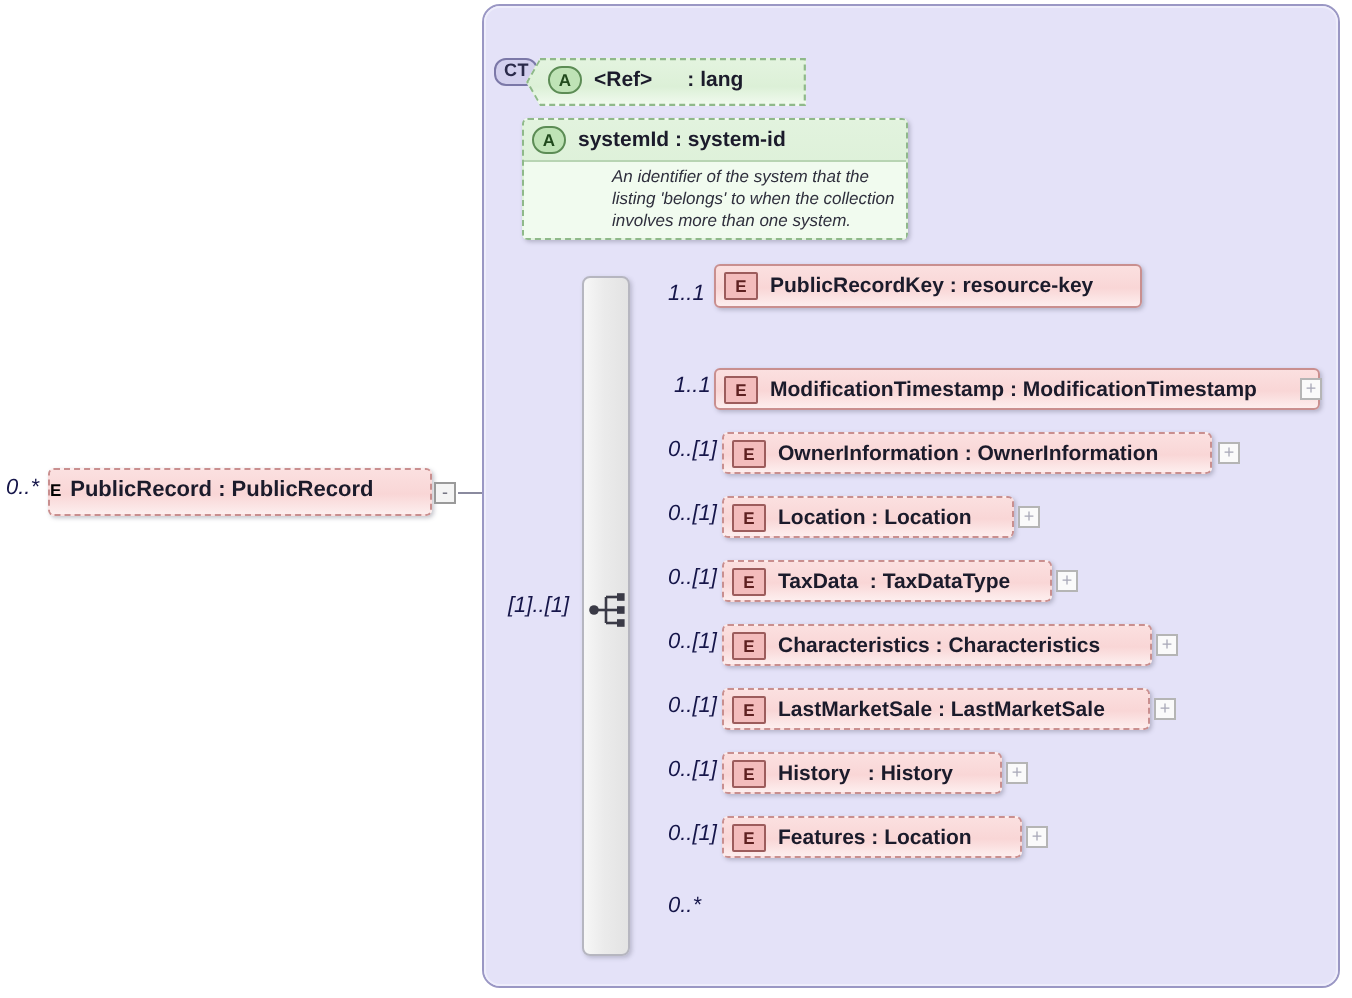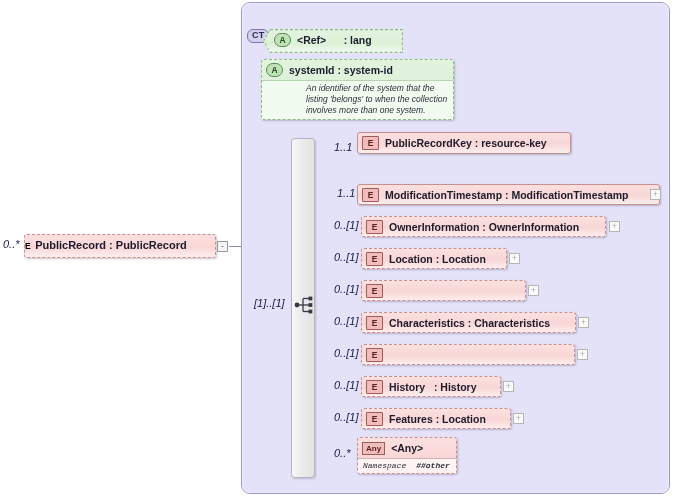--- a/index.html
+++ b/index.html
@@ -385,37 +385,39 @@
       <span class="badge">E</span>
       <span class="label">Location : Location</span>
     </div>
   </div>
   <div class="toggle faint" style="left:509px; top:253px;">+</div>
 
   <span class="occ" style="left:334px; top:283px;">0..[1]</span>
   <div class="node elem optional" style="left:361px; top:280px; width:165px; height:21px;">
     <div class="row">
       <span class="badge">E</span>
+      <span class="label">TaxData  : TaxDataType</span>
     </div>
   </div>
   <div class="toggle faint" style="left:528px; top:285px;">+</div>
 
   <span class="occ" style="left:334px; top:315px;">0..[1]</span>
   <div class="node elem optional" style="left:361px; top:312px; width:215px; height:21px;">
     <div class="row">
       <span class="badge">E</span>
       <span class="label">Characteristics : Characteristics</span>
     </div>
   </div>
   <div class="toggle faint" style="left:578px; top:317px;">+</div>
 
   <span class="occ" style="left:334px; top:347px;">0..[1]</span>
   <div class="node elem optional" style="left:361px; top:344px; width:214px; height:21px;">
     <div class="row">
       <span class="badge">E</span>
+      <span class="label">LastMarketSale : LastMarketSale</span>
     </div>
   </div>
   <div class="toggle faint" style="left:577px; top:349px;">+</div>
 
   <span class="occ" style="left:334px; top:379px;">0..[1]</span>
   <div class="node elem optional" style="left:361px; top:376px; width:140px; height:21px;">
     <div class="row">
       <span class="badge">E</span>
       <span class="label">History   : History</span>
     </div>
@@ -425,24 +427,14 @@
   <span class="occ" style="left:334px; top:411px;">0..[1]</span>
   <div class="node elem optional" style="left:361px; top:408px; width:150px; height:21px;">
     <div class="row">
       <span class="badge">E</span>
       <span class="label">Features : Location</span>
     </div>
   </div>
   <div class="toggle faint" style="left:513px; top:413px;">+</div>
 
   <span class="occ" style="left:334px; top:447px;">0..*</span>
-  <div class="node elem optional" style="left:357px; top:437px; width:100px;">
-    <div class="anyrow">
-      <span class="any-badge">Any</span>
-      <span class="label">&lt;Any&gt;</span>
-    </div>
-    <div class="any-ns">
-      <span class="ns-key">Namespace</span>
-      <span class="ns-val">##other</span>
-    </div>
-  </div>
 
 </div>
 
 </body></html>

